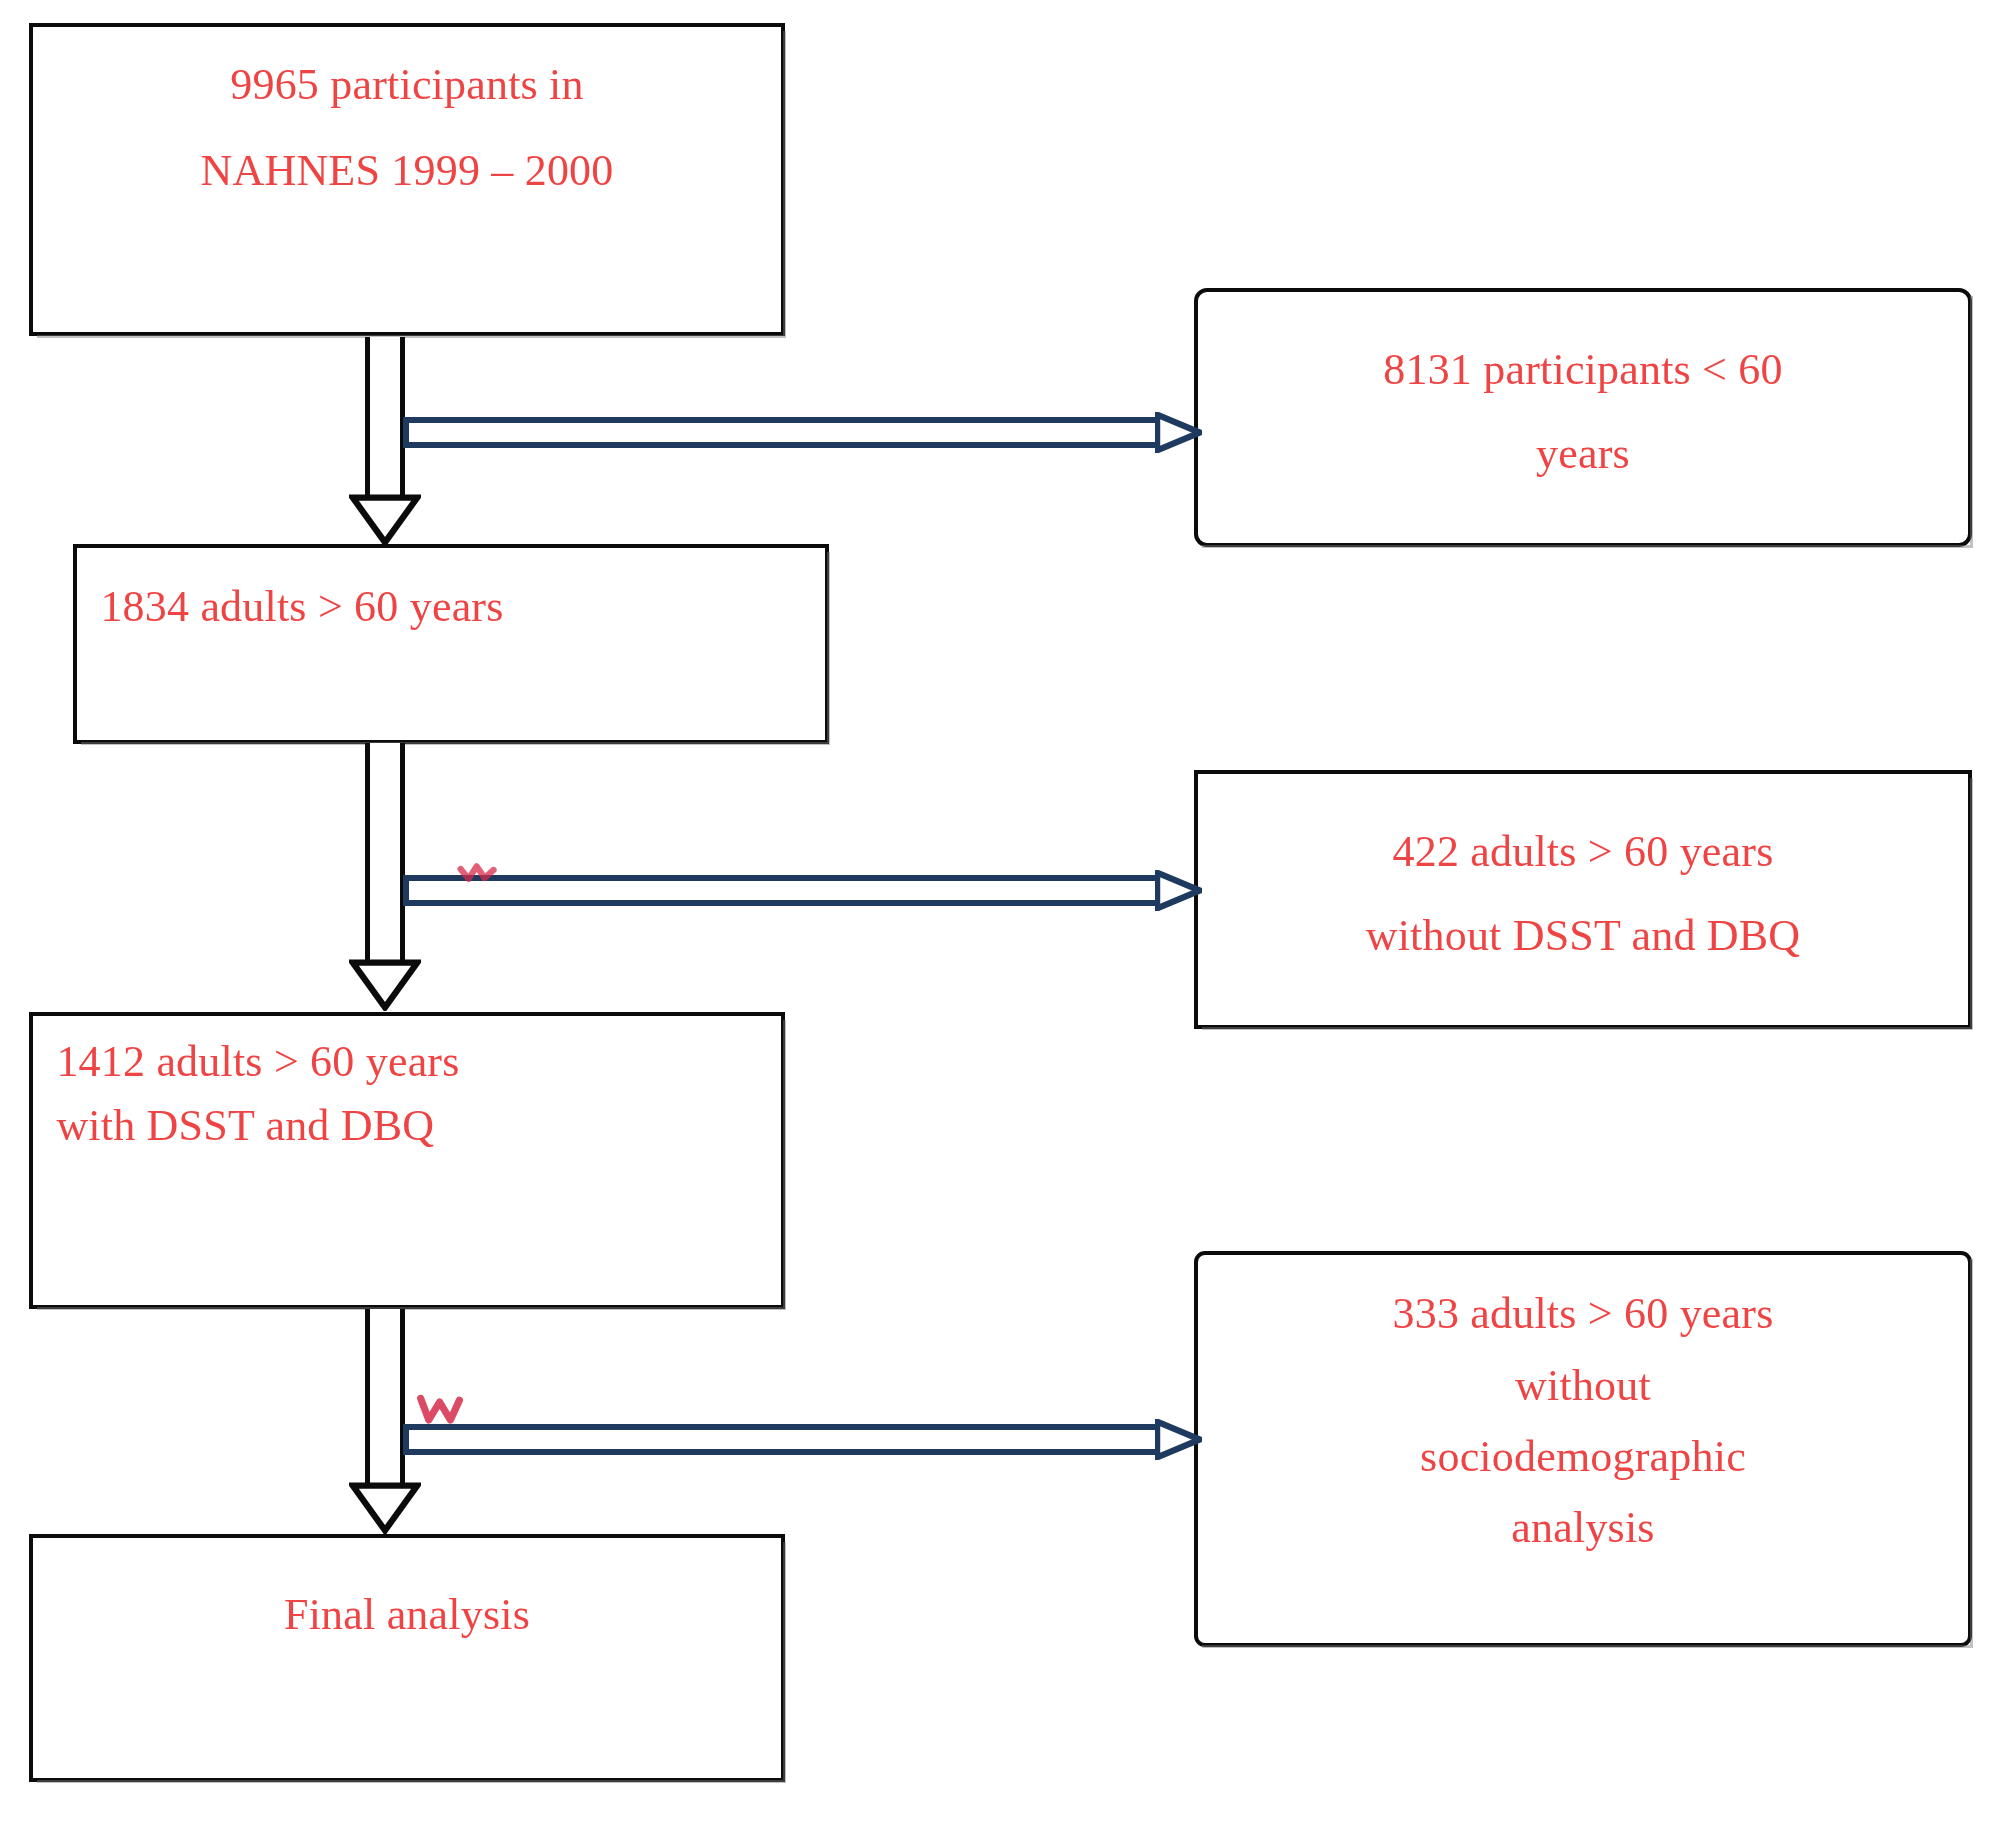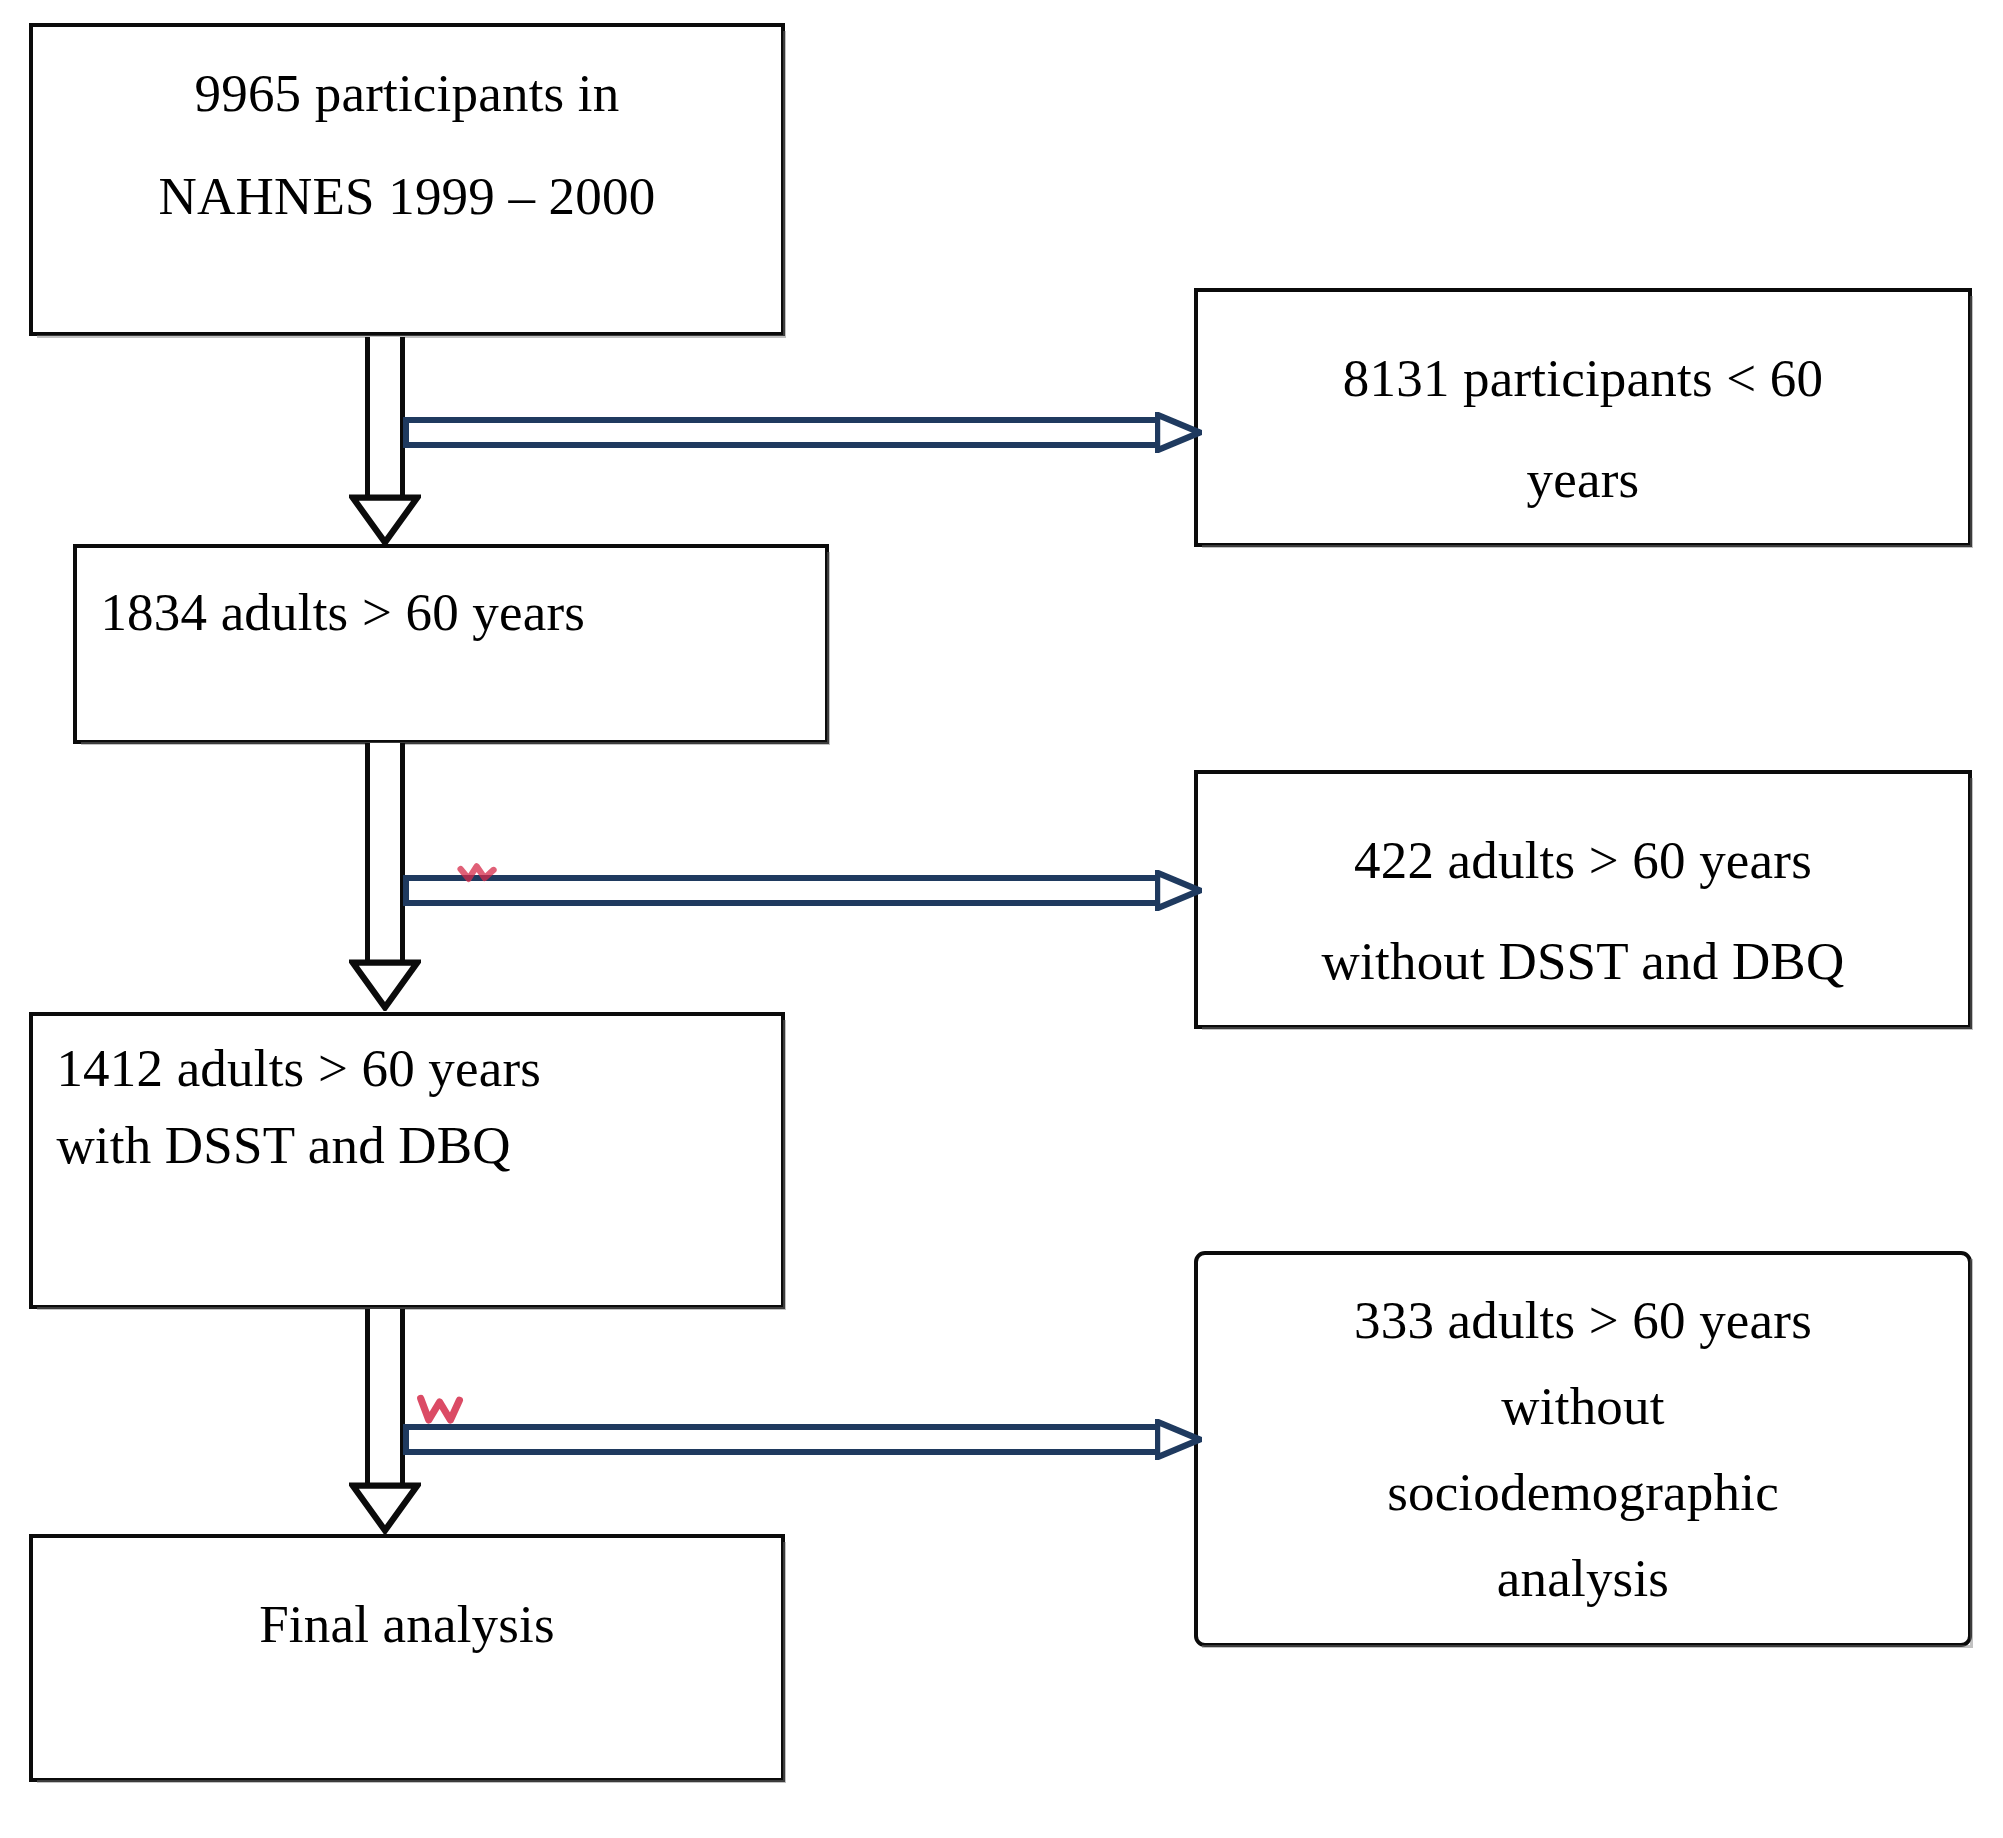--- a/index.html
+++ b/index.html
@@ -16,22 +16,22 @@
     overflow: hidden;
     font-family: "Liberation Serif", "DejaVu Serif", serif;
   }
 
   
   .node {
     position: absolute;
     box-sizing: border-box;
     background: #ffffff;
     border: 4.5px solid #0b0b0b;
-    color: #000000;
-    font-size: 53px;
+    color: #ef4444;
+    font-size: 44px;
     line-height: 1.95;
     letter-spacing: 0.2px;
     padding: 14.4px 23.4px;
     display: block;
   }
   .node.center { text-align: center; }
   .node.left   { text-align: left; }
   .node .ln { display: block; white-space: nowrap; }
 
   
@@ -144,21 +144,21 @@
       <svg viewBox="0 0 80 58" xmlns="http://www.w3.org/2000/svg">
         <polygon points="4,4 76,4 40,54" fill="#ffffff" stroke="#0b0b0b" stroke-width="7" stroke-linejoin="miter"></polygon>
       </svg>
     </div>
   </div>
 
   <div class="node center" style="left:29px; top:1534px; width:756px; height:248px; line-height:2.1; padding-top:31px;">
     <span class="ln">Final analysis</span>
   </div>
 
-  <div class="node center" style="left:1194px; top:288px; width:778px; height:259px; line-height:1.9; padding-top:36px;">
+  <div class="node center" style="left:1194px; top:288px; width:778px; height:259px; line-height:1.9; padding-top:36px;border-radius:13px;">
     <span class="ln">8131 participants &lt; 60</span>
     <span class="ln">years</span>
   </div>
 
   <div class="node center" style="left:1194px; top:770px; width:778px; height:259px; line-height:1.9; padding-top:36px;">
     <span class="ln">422 adults &gt; 60 years</span>
     <span class="ln">without DSST and DBQ</span>
   </div>
 
   <div class="node center" style="left:1194px; top:1251px; width:778px; height:396px; line-height:1.62; padding-top:23.4px;border-radius:11px;">

